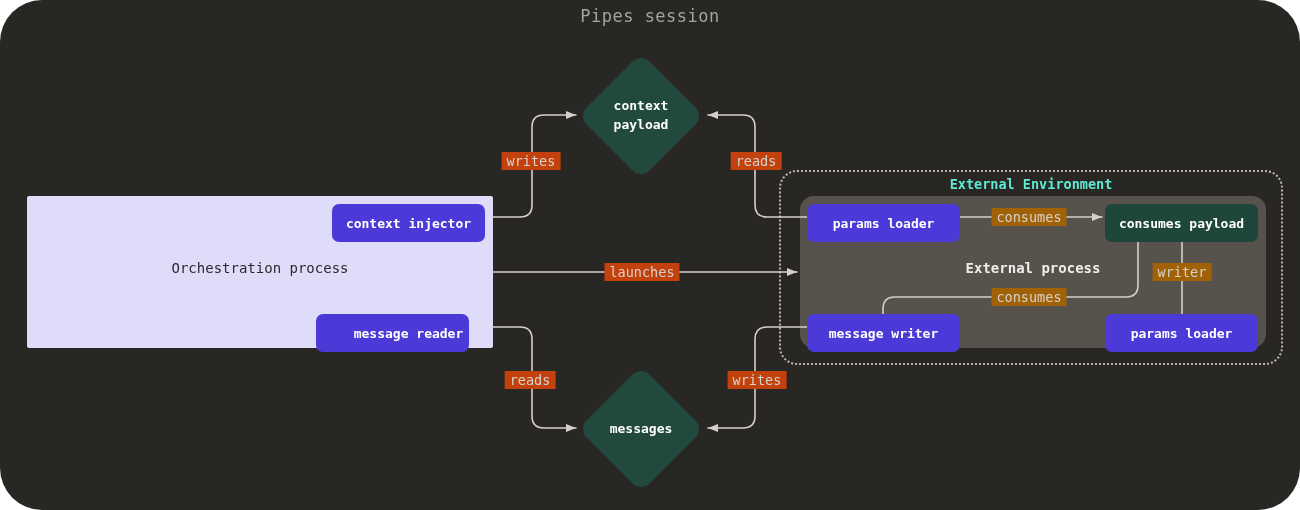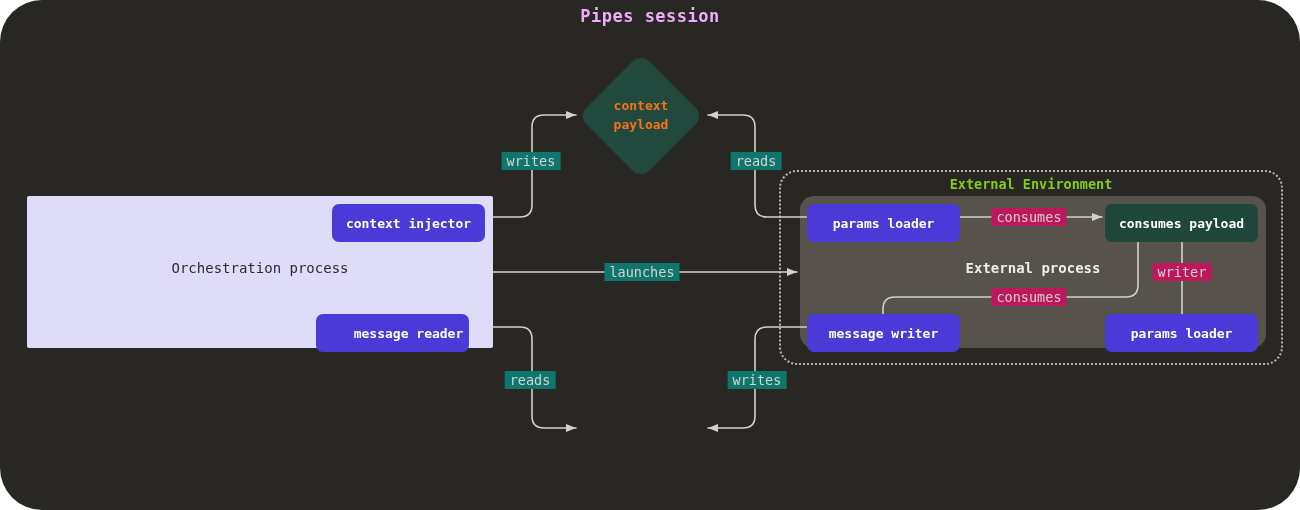--- a/index.html
+++ b/index.html
@@ -11,21 +11,21 @@
   .canvas {
     position: relative;
     width: 1300px; height: 510px;
     background: #292724;
     border-radius: 42px;
     overflow: hidden;
   }
   .diagram-title {
     position: absolute; top: 6px; left: 0; width: 100%;
     text-align: center;
-    color: #f0abfc; font-size: 17px; font-weight: bold;
+    color: #a3a3a3; font-size: 17px; font-weight: normal;
     letter-spacing: 0.5px;
   }
   svg.edges { position: absolute; left: 0; top: 0; }
 
   
   .orchestration-box {
     position: absolute; left: 27px; top: 196px;
     width: 466px; height: 152px;
     background: #dedcf8; border-radius: 2px;
   }
@@ -33,21 +33,21 @@
     position: absolute; top: 64px; left: 0; width: 100%;
     text-align: center; color: #2b2930; font-size: 14px;
   }
   .external-env {
     position: absolute; left: 779px; top: 170px;
     width: 504px; height: 195px;
     border: 2px dotted #b9b6b1; border-radius: 18px;
   }
   .external-env-label {
     position: absolute; top: 4px; left: 0; width: 100%;
-    text-align: center; color: #84cc16; font-size: 13.5px; font-weight: bold;
+    text-align: center; color: #5eead4; font-size: 13.5px; font-weight: bold;
   }
   .external-process-box {
     position: absolute; left: 800px; top: 196px;
     width: 466px; height: 152px;
     background: #57524b; border-radius: 14px;
   }
   .external-process-label {
     position: absolute; top: 64px; left: 0; width: 100%;
     text-align: center; color: #efedea; font-size: 14px; font-weight: bold;
   }
@@ -67,33 +67,33 @@
   .diamond-wrap { position: absolute; width: 124px; height: 124px; }
   .diamond-shape {
     position: absolute; left: 50%; top: 50%;
     width: 89px; height: 89px;
     transform: translate(-50%, -50%) rotate(45deg);
     background: #21493d; border-radius: 12px;
   }
   .diamond-label {
     position: absolute; left: 0; top: 0; width: 100%; height: 100%;
     display: flex; align-items: center; justify-content: center;
-    text-align: center; color: #f97316;
+    text-align: center; color: #ffffff;
     font-size: 13px; font-weight: bold;
     white-space: pre-line; line-height: 1.45;
   }
 
   
   .edge-label {
     position: absolute; transform: translate(-50%, -50%);
     font-size: 13.5px; color: #d6d3ce;
     padding: 1px 5px; white-space: nowrap;
   }
-  .edge-label.on-dark { background: #0f766e; }
-  .edge-label.on-gray { background: #be185d; }
+  .edge-label.on-dark { background: #c2410c; }
+  .edge-label.on-gray { background: #a16207; }
 </style>
 </head>
 <body>
 
 <div class="canvas">
 
   <div class="diagram-title">Pipes session</div>
 
   <div class="orchestration-box">
     <div class="orchestration-label">Orchestration process</div>
@@ -142,20 +142,24 @@
   </div>
   <div class="pill purple" style="left:1105px; top:314px;">
     <span>params loader</span>
   </div>
 
   <div class="diamond-wrap" style="left:579px; top:54px;">
     <div class="diamond-shape"></div>
     <div class="diamond-label">context
 payload</div>
   </div>
+  <div class="diamond-wrap" style="left:579px; top:367px;">
+    <div class="diamond-shape"></div>
+    <div class="diamond-label">messages</div>
+  </div>
 
   <div class="edge-label on-dark" style="left:531px; top:161px;">writes</div>
   <div class="edge-label on-dark" style="left:756px; top:161px;">reads</div>
   <div class="edge-label on-dark" style="left:642px; top:272px;">launches</div>
   <div class="edge-label on-gray" style="left:1029px; top:217px;">consumes</div>
   <div class="edge-label on-gray" style="left:1029px; top:297px;">consumes</div>
   <div class="edge-label on-gray" style="left:1182px; top:272px;">writer</div>
   <div class="edge-label on-dark" style="left:530px; top:380px;">reads</div>
   <div class="edge-label on-dark" style="left:757px; top:380px;">writes</div>
 

